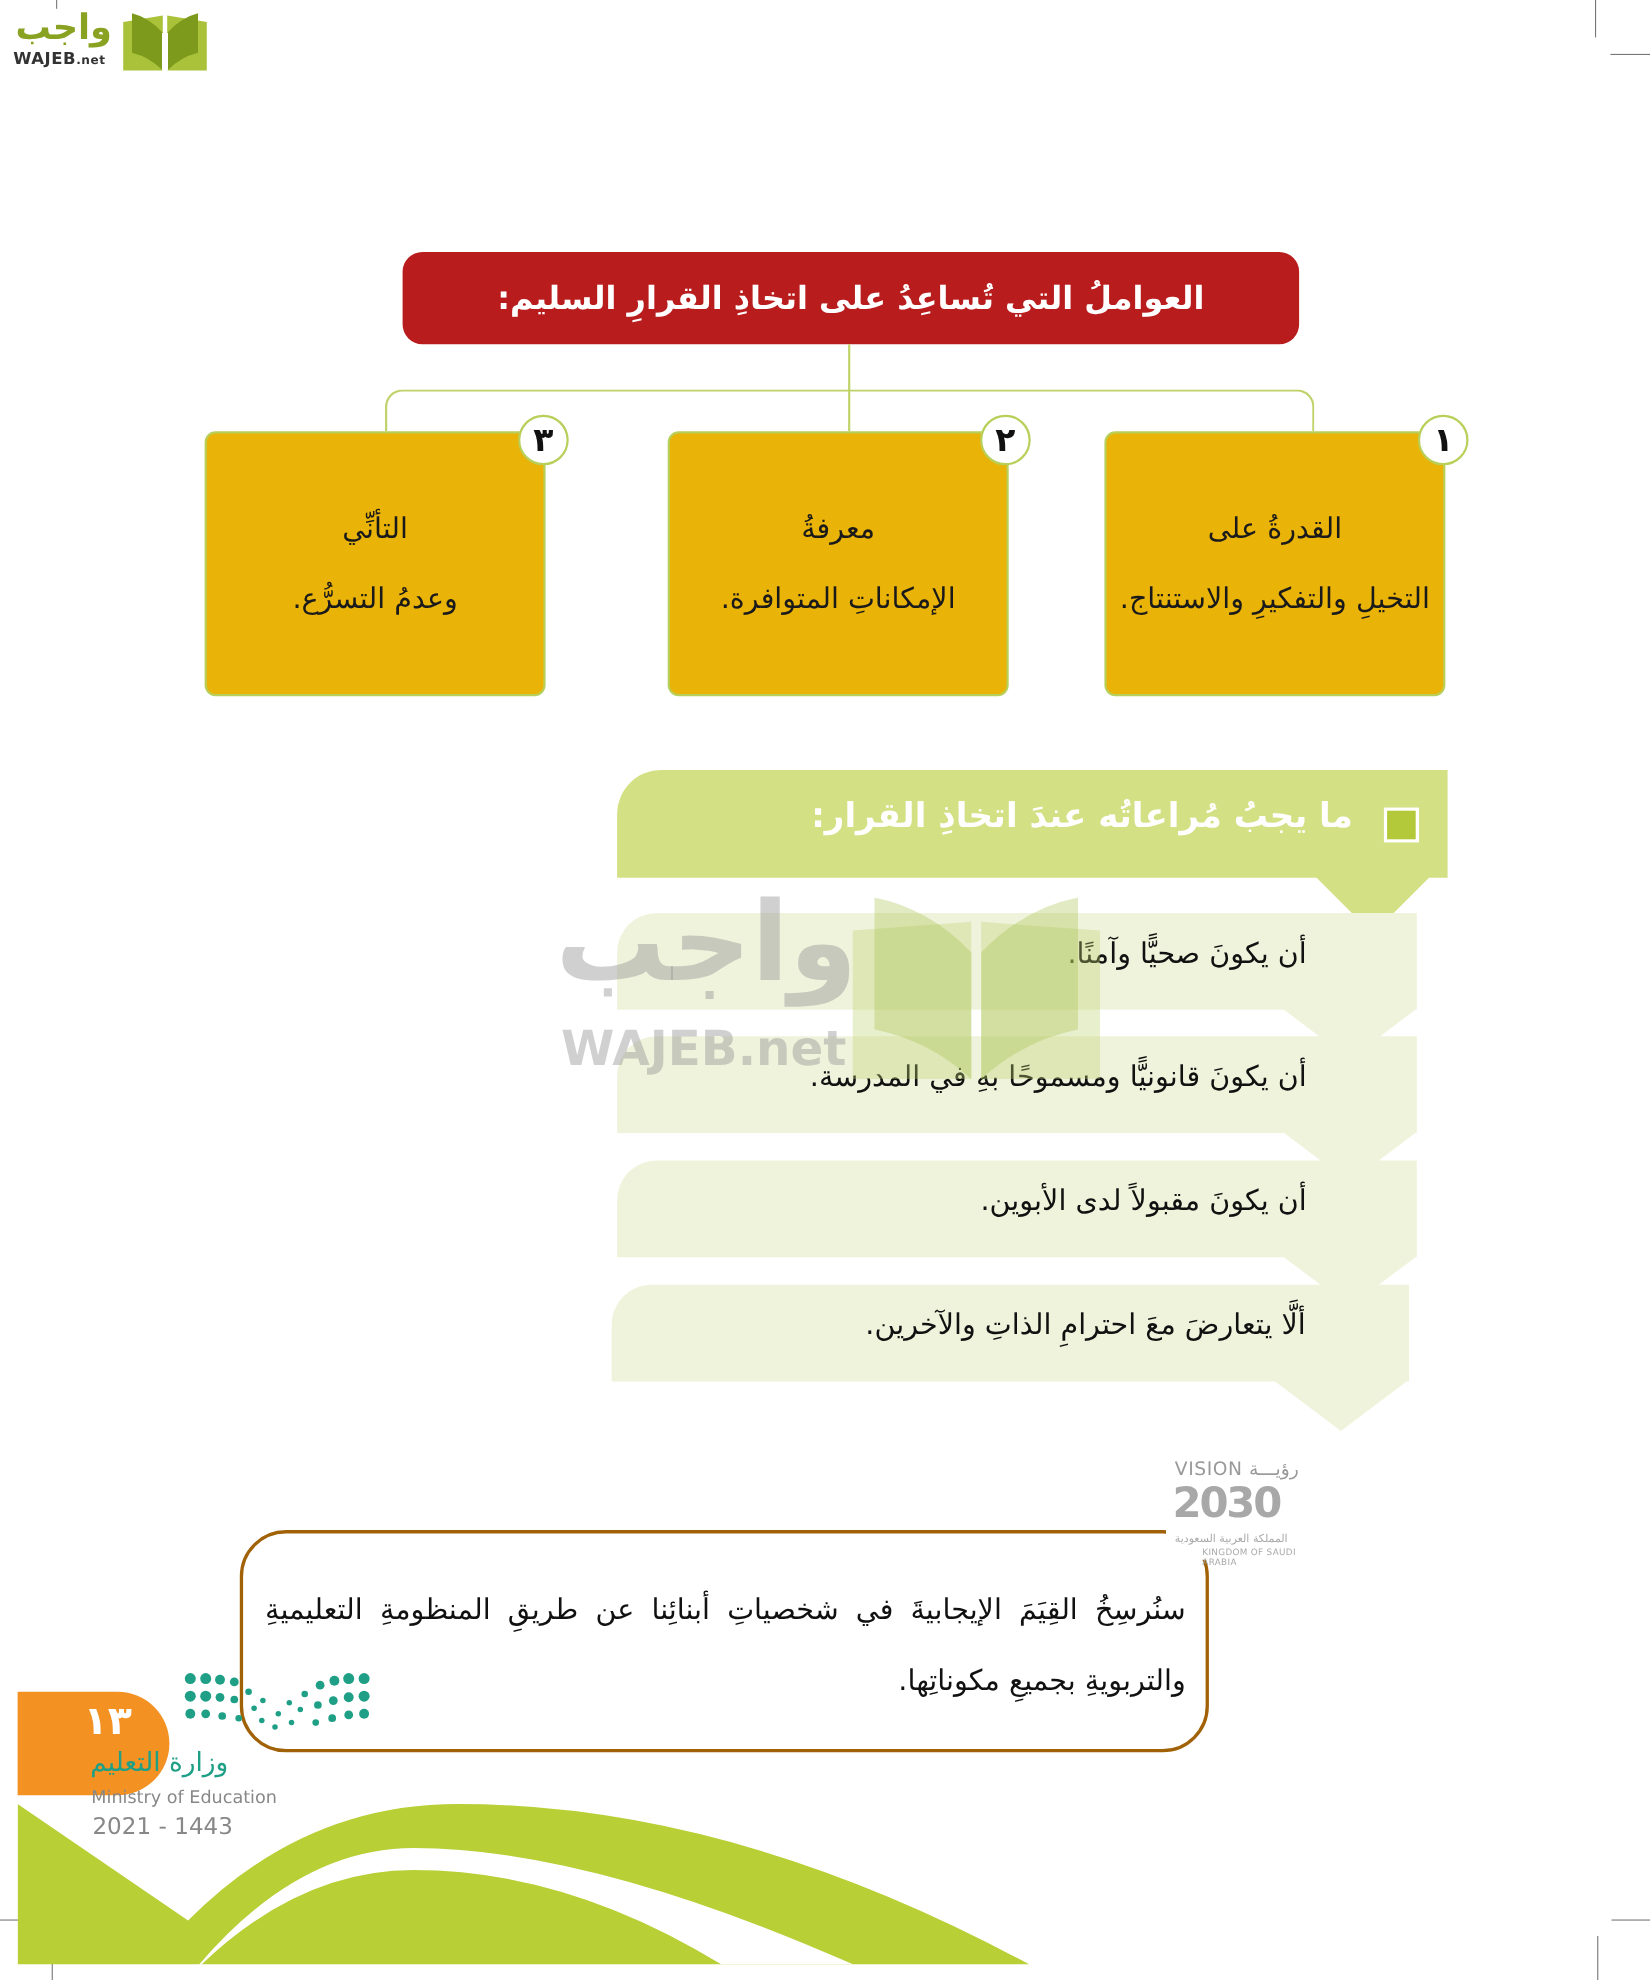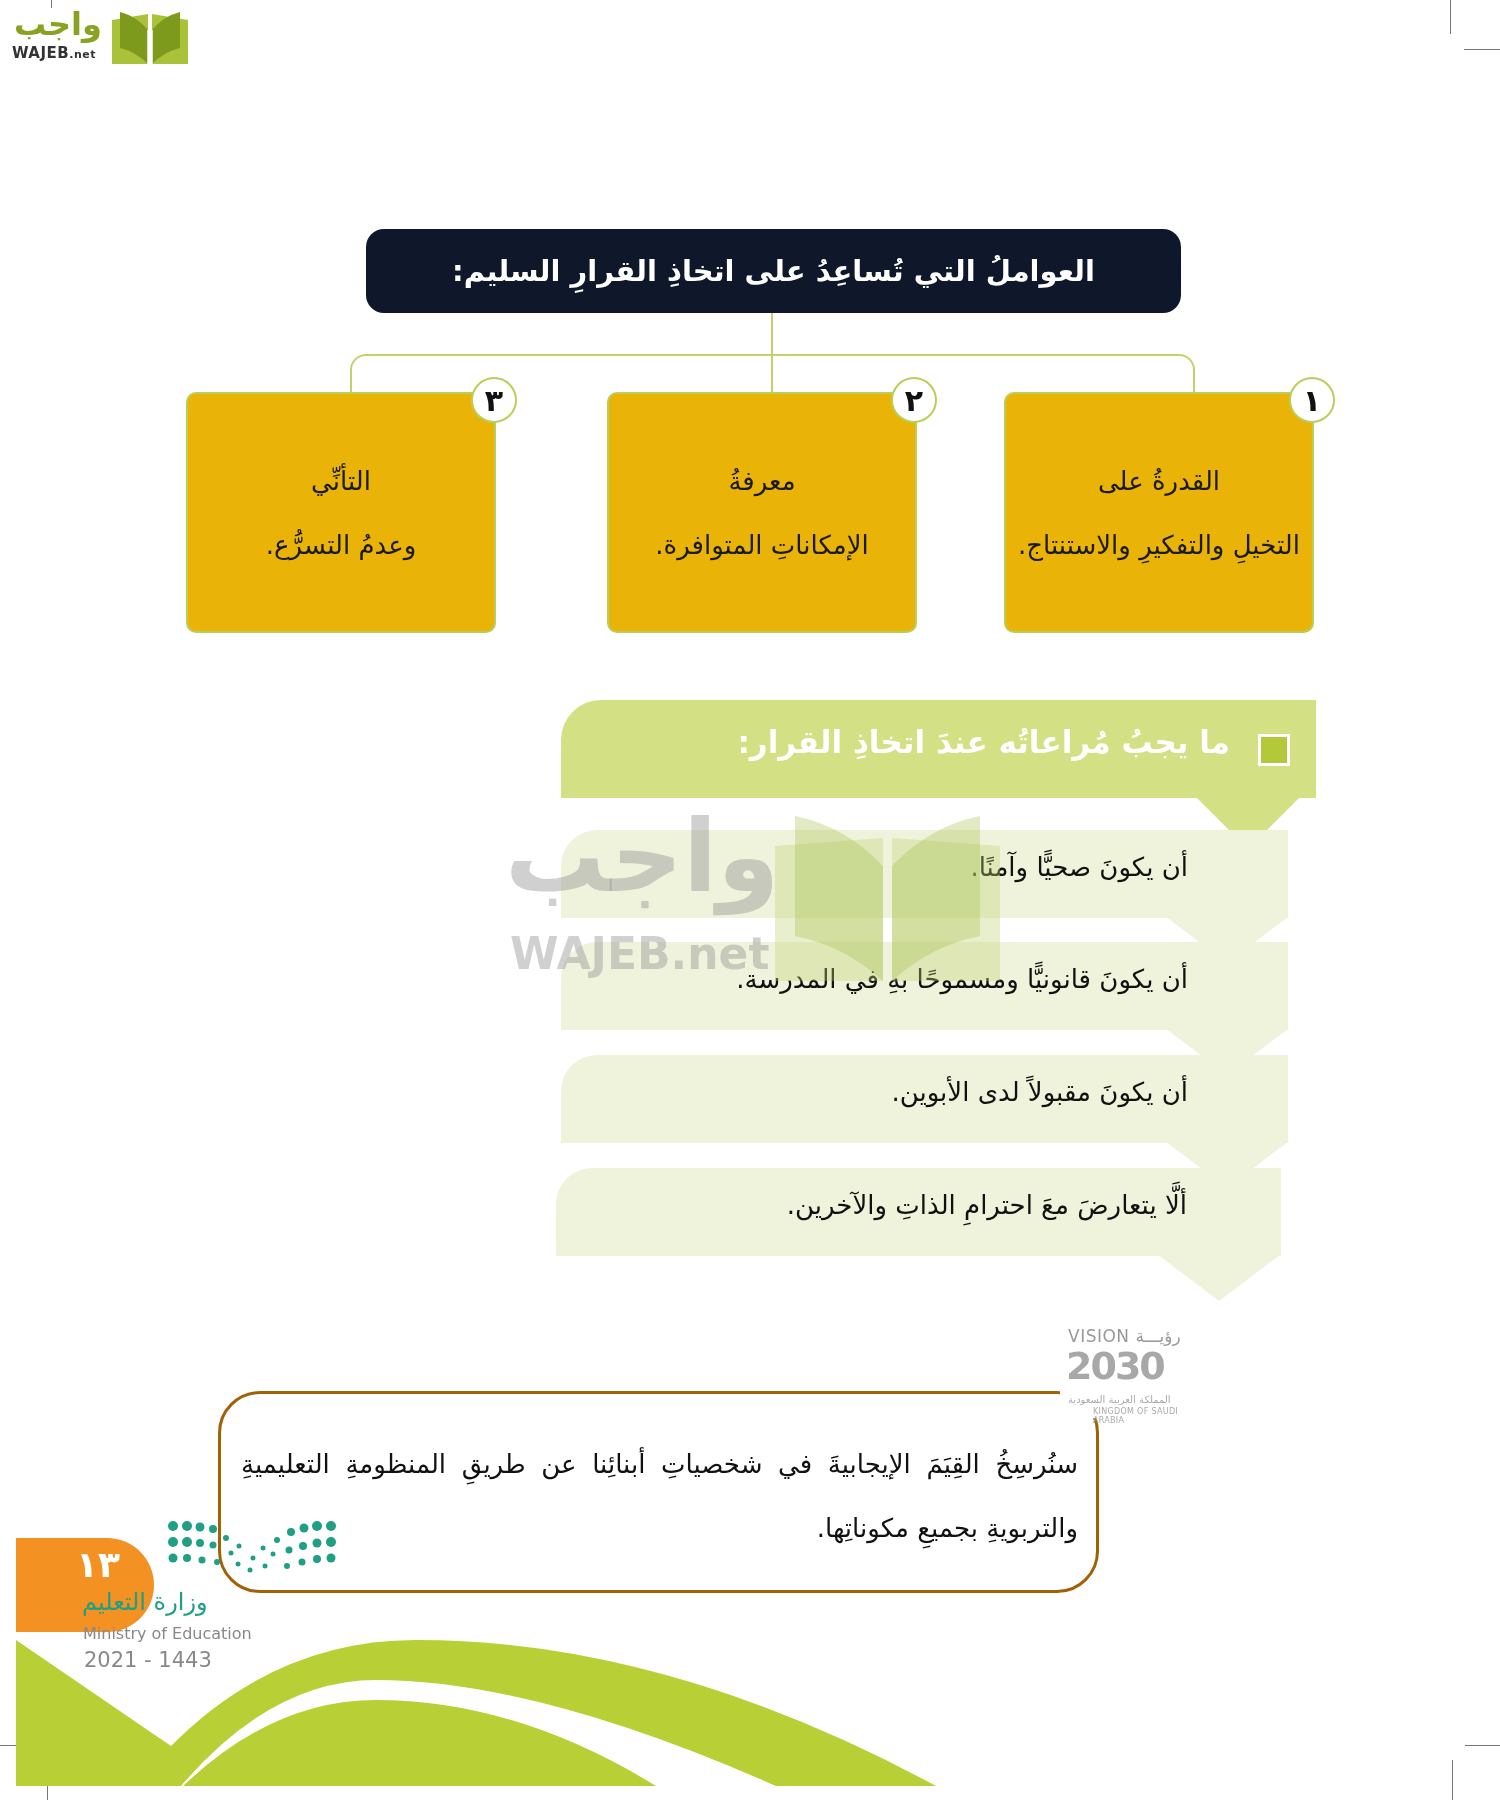--- a/index.html
+++ b/index.html
@@ -15,21 +15,21 @@
 
   
   .wajeb-logo { left: 8px; top: 6px; width: 185px; height: 60px; }
   .wajeb-ar { position: absolute; left: 6px; top: 0; font-size: 32px; font-weight: bold; color: #8aa221; direction: rtl; line-height: 36px; }
   .wajeb-en { position: absolute; left: 4px; top: 38px; font-size: 15px; font-weight: bold; color: #333; letter-spacing: 0.5px; }
   .wajeb-en small { font-size: 11px; }
 
   
   .header-box {
     left: 366px; top: 229px; width: 815px; height: 84px;
-    background: #0f172a; border-radius: 18px;
+    background: #b91c1c; border-radius: 18px;
     display: flex; align-items: center; justify-content: center;
     color: #fff; font-weight: bold; font-size: 29px; direction: rtl;
   }
 
   
   .line { position: absolute; background: #bfd36a; }
 
   
   .factor-box {
     position: absolute; top: 392px; height: 241px; width: 310px;

